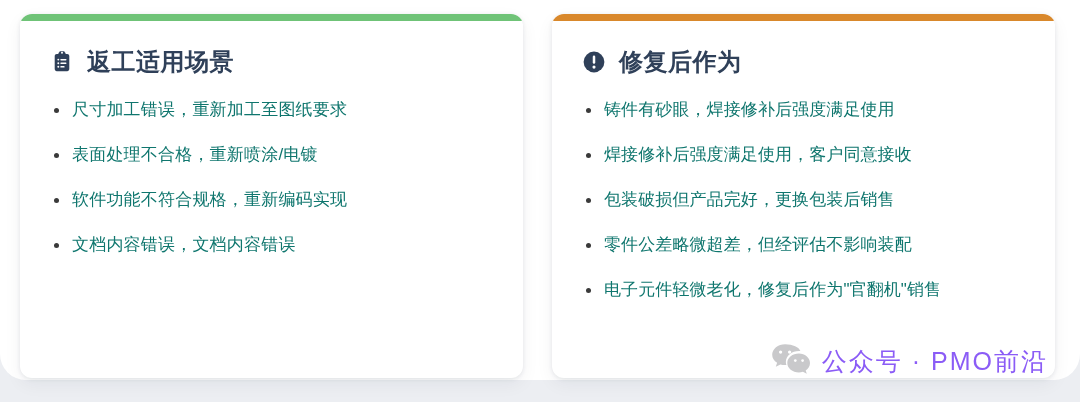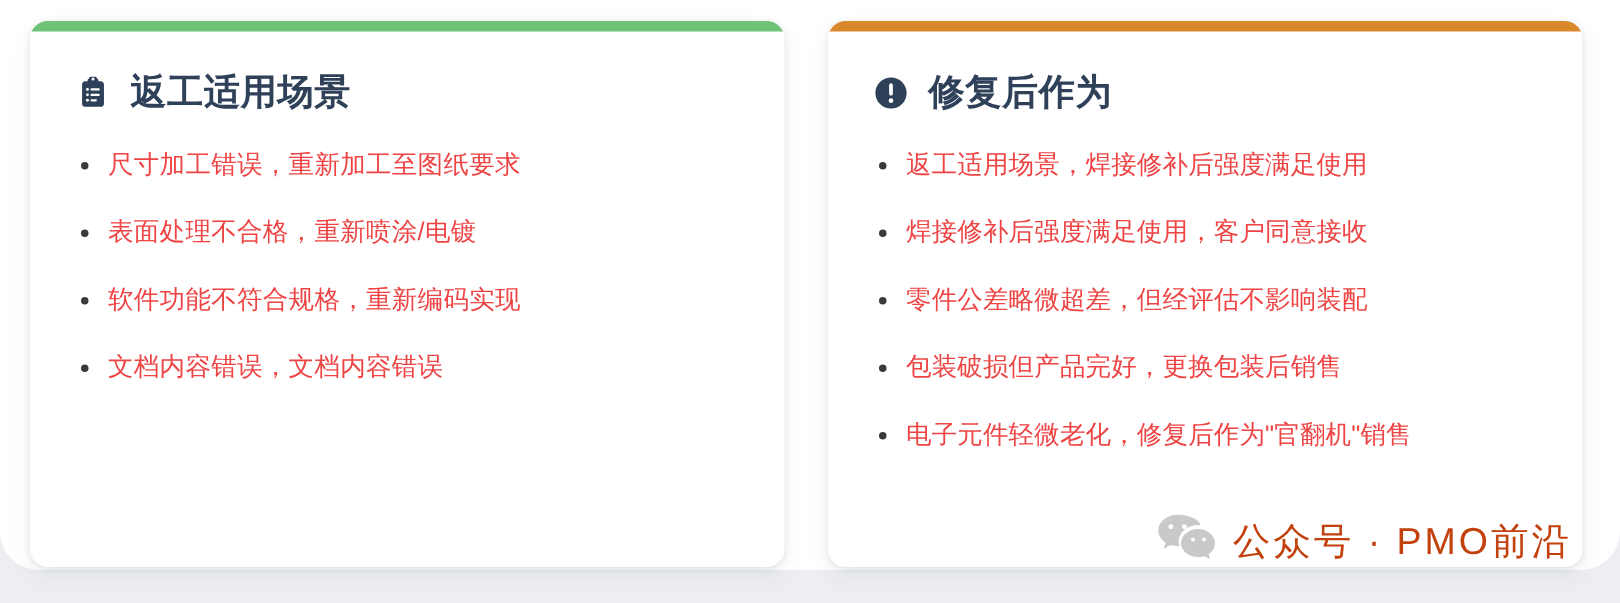--- a/index.html
+++ b/index.html
@@ -87,21 +87,21 @@
   .scenario-list {
     list-style: none;
   }
 
   .scenario-item {
     position: relative;
     padding-left: 22px;
     margin-bottom: 22px;
     font-size: 17px;
     line-height: 1.35;
-    color: #ef4444;
+    color: #0f766e;
     letter-spacing: 0.2px;
     white-space: nowrap;
   }
   .scenario-item:last-child { margin-bottom: 0; }
 
   .scenario-item::before {
     content: "";
     position: absolute;
     left: 4px;
     top: 9px;
@@ -120,21 +120,21 @@
     right: 32px;
     bottom: 22px;
     display: flex;
     align-items: center;
     gap: 11px;
     pointer-events: none;
   }
   .watermark-icon { display: block; }
   .watermark-text {
     font-size: 25px;
-    color: #c2410c;
+    color: #8b5cf6;
     letter-spacing: 2px;
     font-weight: normal;
   }
 </style>
 </head>
 <body>
 
 <div class="page-surface"></div>
 
 <div class="board">
@@ -175,24 +175,24 @@
         <svg width="24" height="24" viewBox="0 0 24 24" aria-hidden="true">
           <circle cx="12" cy="12" r="10.4" fill="#2f4059"></circle>
           <rect x="10.75" y="5.5" width="2.5" height="8.2" rx="1.25" fill="#ffffff"></rect>
           <circle cx="12" cy="17.1" r="1.55" fill="#ffffff"></circle>
         </svg>
       </span>
       <h2 class="card-title-text">修复后作为</h2>
     </div>
 
     <ul class="scenario-list">
-      <li class="scenario-item">返工适用场景，焊接修补后强度满足使用</li>
+      <li class="scenario-item">铸件有砂眼，焊接修补后强度满足使用</li>
       <li class="scenario-item">焊接修补后强度满足使用，客户同意接收</li>
+      <li class="scenario-item">包装破损但产品完好，更换包装后销售</li>
       <li class="scenario-item">零件公差略微超差，但经评估不影响装配</li>
-      <li class="scenario-item">包装破损但产品完好，更换包装后销售</li>
       <li class="scenario-item">电子元件轻微老化，修复后作为"官翻机"销售</li>
     </ul>
   </section>
 
 </div>
 
 <div class="watermark">
   <span class="watermark-icon">
     <svg width="40" height="34" viewBox="0 0 40 34" aria-hidden="true">
       <path d="M14.2 2.2C7.0 2.2 1.2 6.9 1.2 12.7c0 3.3 1.9 6.2 4.9 8.1l-1.3 4.0 4.6-2.4c1.5.4 3.1.7 4.8.7.4 0 .8 0 1.2-.05-.35-1.0-.55-2.05-.55-3.15 0-6.0 5.9-10.9 13.2-10.9.45 0 .9.02 1.35.06C28.1 5.1 21.8 2.2 14.2 2.2z" fill="#c9c9cb"></path>

